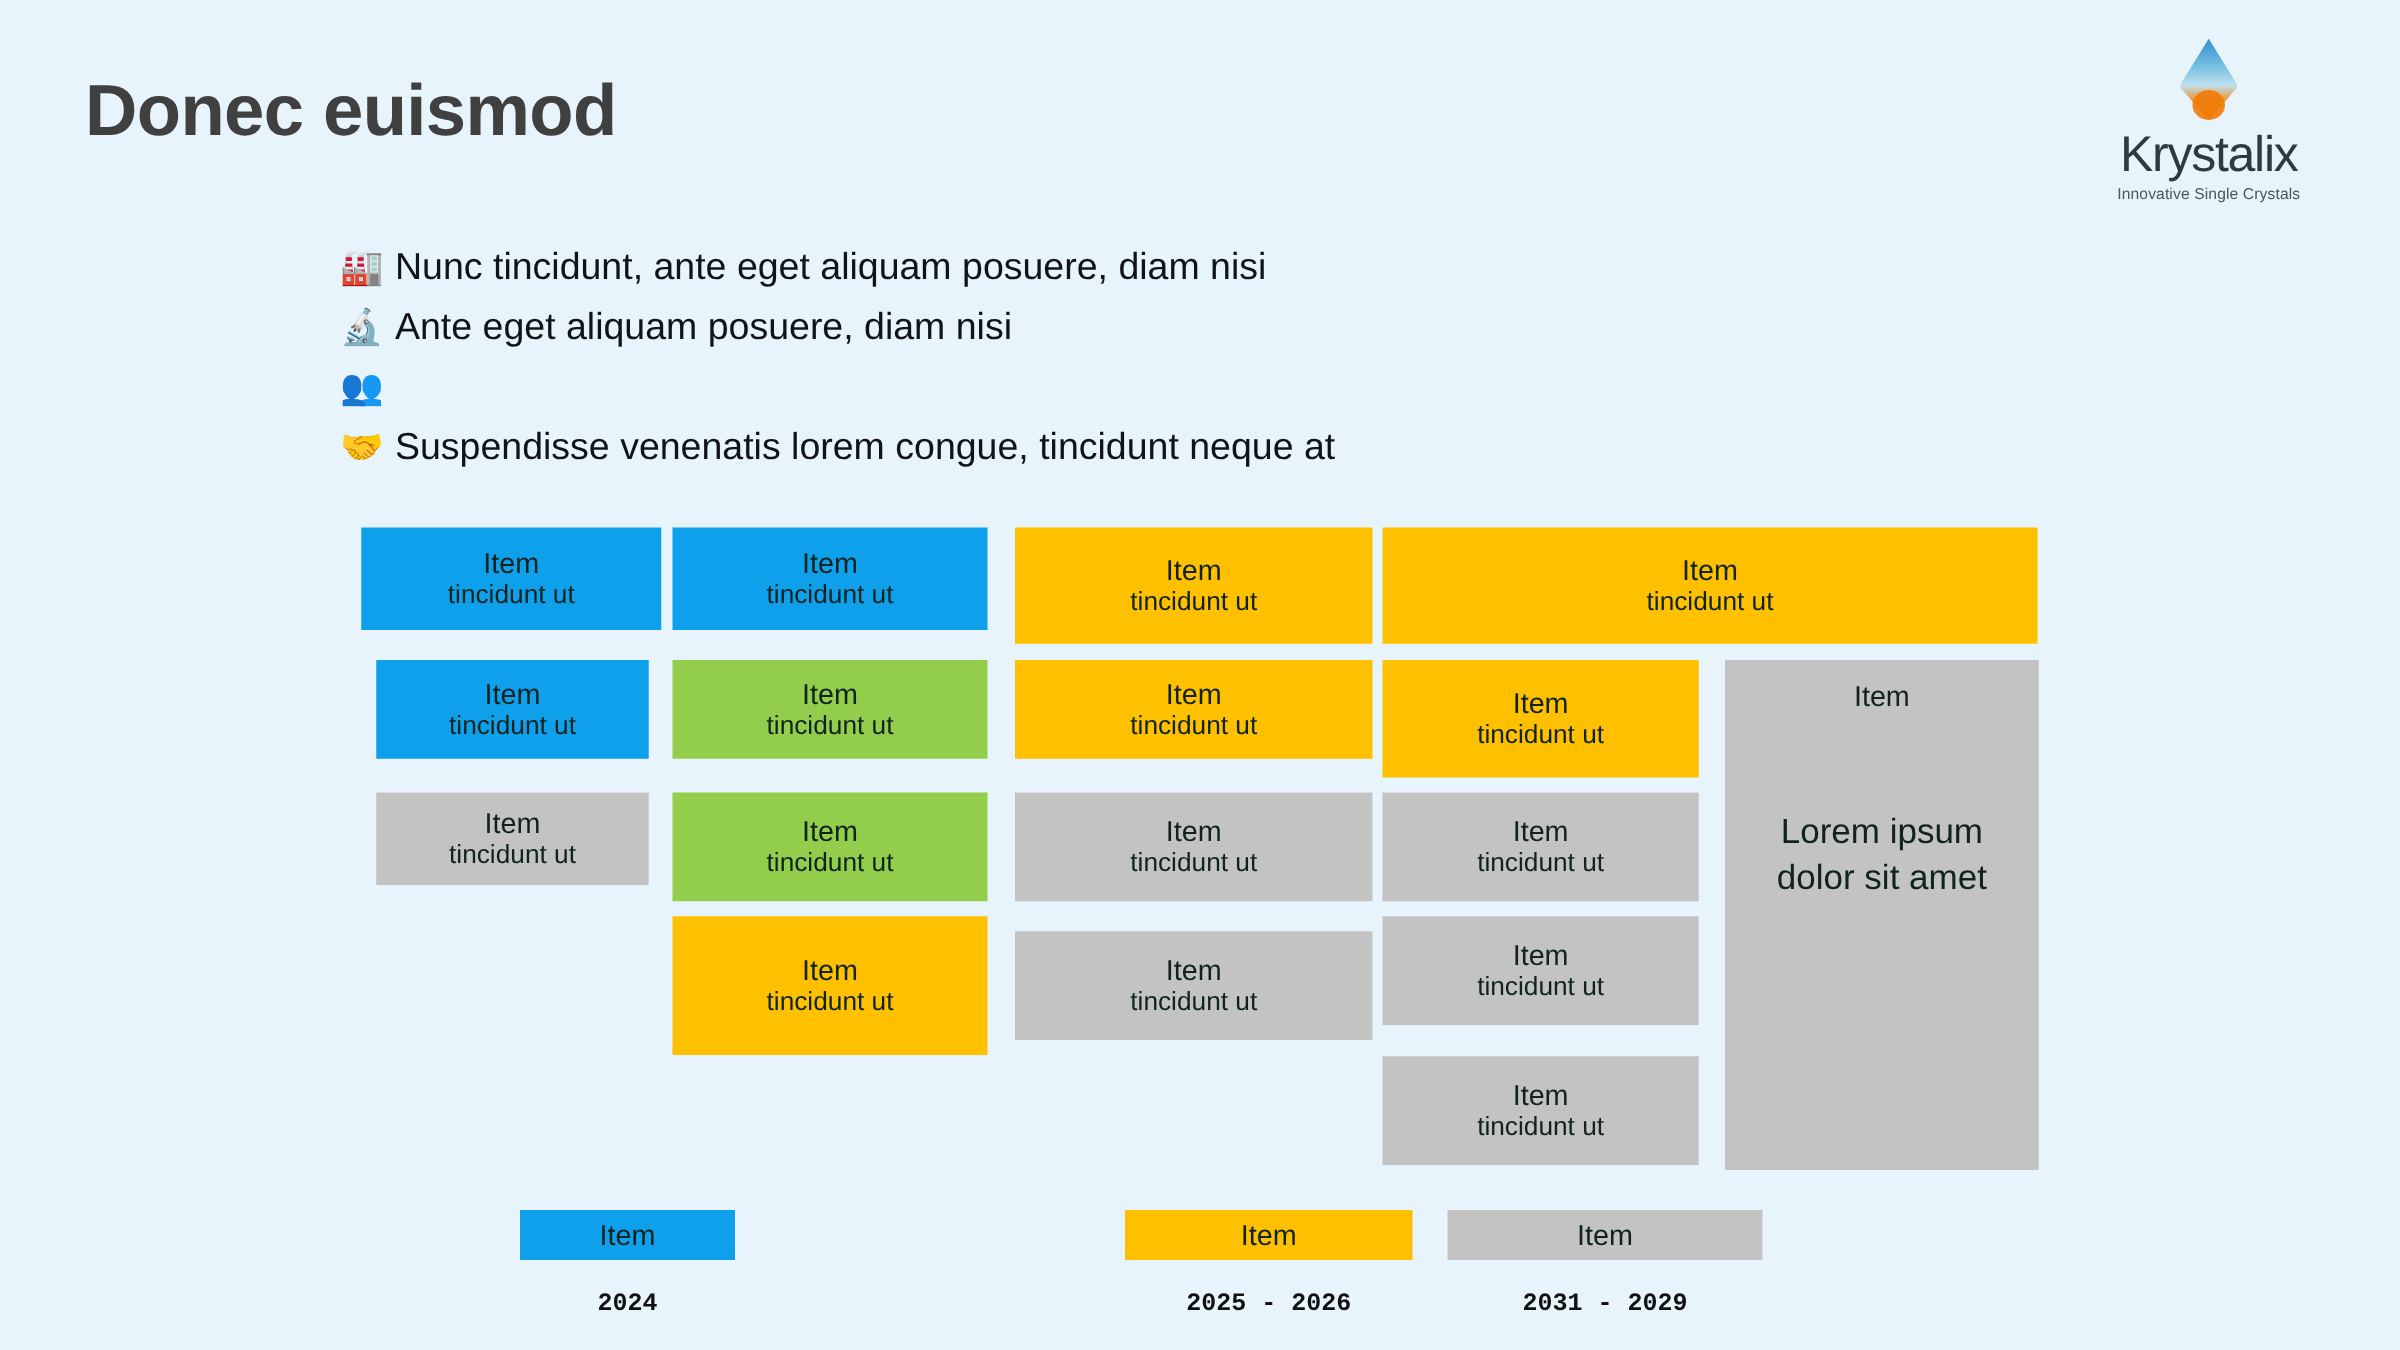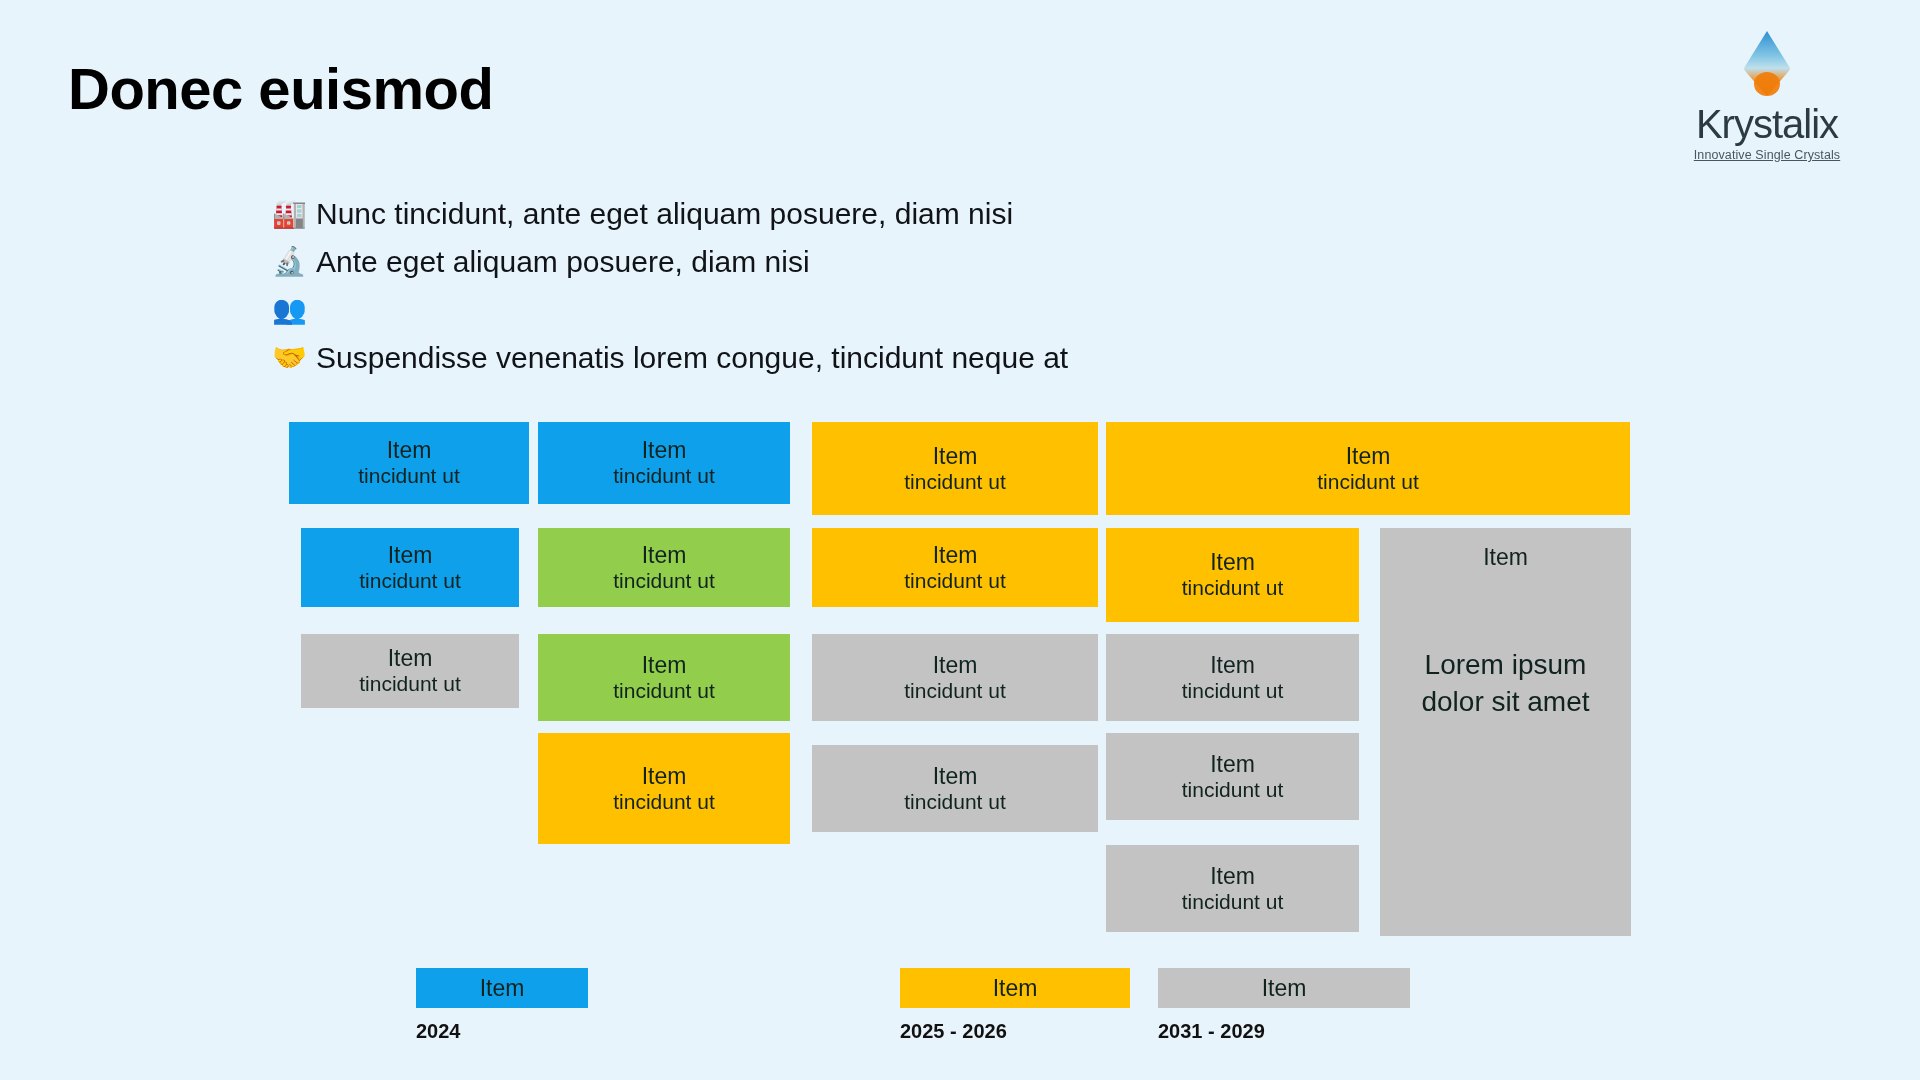--- a/index.html
+++ b/index.html
@@ -15,21 +15,21 @@
     position: relative;
   }
 
   
   #slide-title {
     position: absolute;
     left: 68px;
     top: 55px;
     font-size: 58px;
     font-weight: bold;
-    color: #000000;
+    color: #404040;
     letter-spacing: -0.5px;
     white-space: nowrap;
   }
 
   
   #logo {
     position: absolute;
     right: 38px;
     top: 28px;
     width: 230px;
@@ -45,21 +45,20 @@
     color: #2b3b42;
     line-height: 1;
     letter-spacing: -1px;
   }
   #logo-tagline {
     font-size: 12.5px;
     color: #46575f;
     line-height: 1;
     margin-top: 5px;
     letter-spacing: 0.1px;
-    text-decoration: underline;
   }
 
   
   #bullets {
     position: absolute;
     left: 272px;
     top: 190px;
     width: 1200px;
   }
   .bullet-row {
@@ -104,25 +103,26 @@
   .legend-swatch {
     box-sizing: border-box;
     display: flex;
     align-items: center;
     justify-content: center;
     font-size: 23px;
     color: #10231f;
     height: 40px;
   }
   .legend-label {
-    text-align: left;
+    text-align: center;
     font-size: 20px;
     font-weight: bold;
     color: #111;
-    margin-top: 12px;
+    margin-top: 24px;
+    font-family: Liberation Mono, monospace;
   }
 </style>
 </head>
 <body>
 
 <div id="slide-title">Donec euismod</div>
 
 <div id="logo">
   <svg id="logo-mark" width="54" height="74" viewBox="0 0 54 74">
     <defs>

